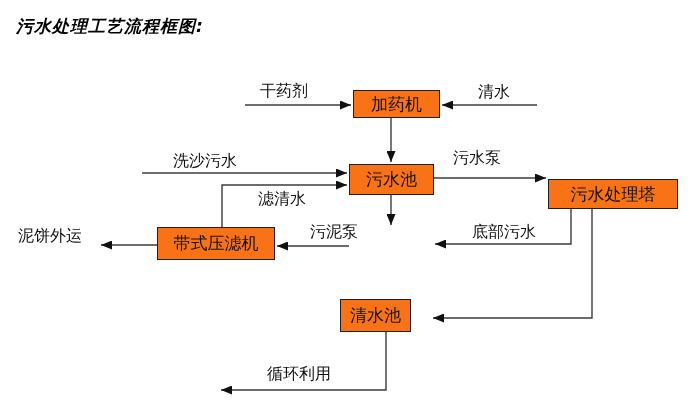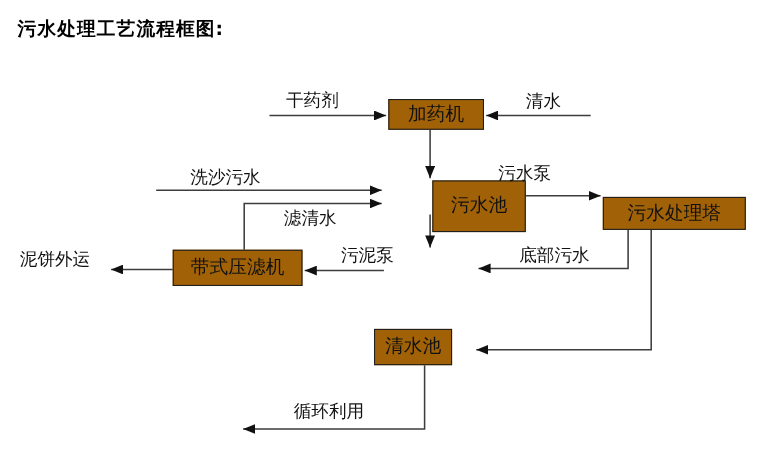--- a/index.html
+++ b/index.html
@@ -17,51 +17,52 @@
     overflow: hidden;
   }
   #page-title {
     position: absolute;
     left: 16px;
     top: 15px;
     font-size: 17px;
     font-weight: bold;
     letter-spacing: 1px;
     color: #000000;
+    font-style: italic;
   }
   svg.edges {
     position: absolute;
     left: 0;
     top: 0;
     width: 700px;
     height: 420px;
   }
   .node {
     position: absolute;
     box-sizing: border-box;
     border: 1.5px solid #1f1f1f;
-    background: #a16207;
+    background: #f97316;
     display: flex;
     align-items: center;
     justify-content: center;
     font-size: 17px;
     line-height: 1;
     white-space: nowrap;
     color: #111111;
   }
   .edge-label {
     position: absolute;
     font-size: 16px;
     line-height: 1;
     white-space: nowrap;
     color: #111111;
   }
   
   .n-dosing   { left: 353px; top: 90px;  width: 87px;  height: 28px; }
-  .n-sewage   { left: 349px; top: 164px; width: 85px;  height: 47px; margin-left: 44px; }
+  .n-sewage   { left: 349px; top: 164px; width: 85px;  height: 31px; }
   .n-tower    { left: 548px; top: 168px; width: 130px; height: 30px; margin-top: 11px; }
   .n-sludge   { left: 349px; top: 227px; width: 84px;  height: 31px; }
   .n-press    { left: 157px; top: 227px; width: 118px; height: 33px; }
   .n-clean    { left: 340px; top: 299px; width: 71px;  height: 33px; }
   
   .l-drychem  { left: 248px; top: 83px; margin-left: 12px; }
   .l-cleanin  { left: 478px; top: 84px; }
   .l-sandwash { left: 173px; top: 153px; }
   .l-filtered { left: 258px; top: 191px; }
   .l-sewpump  { left: 453px; top: 150px; }

